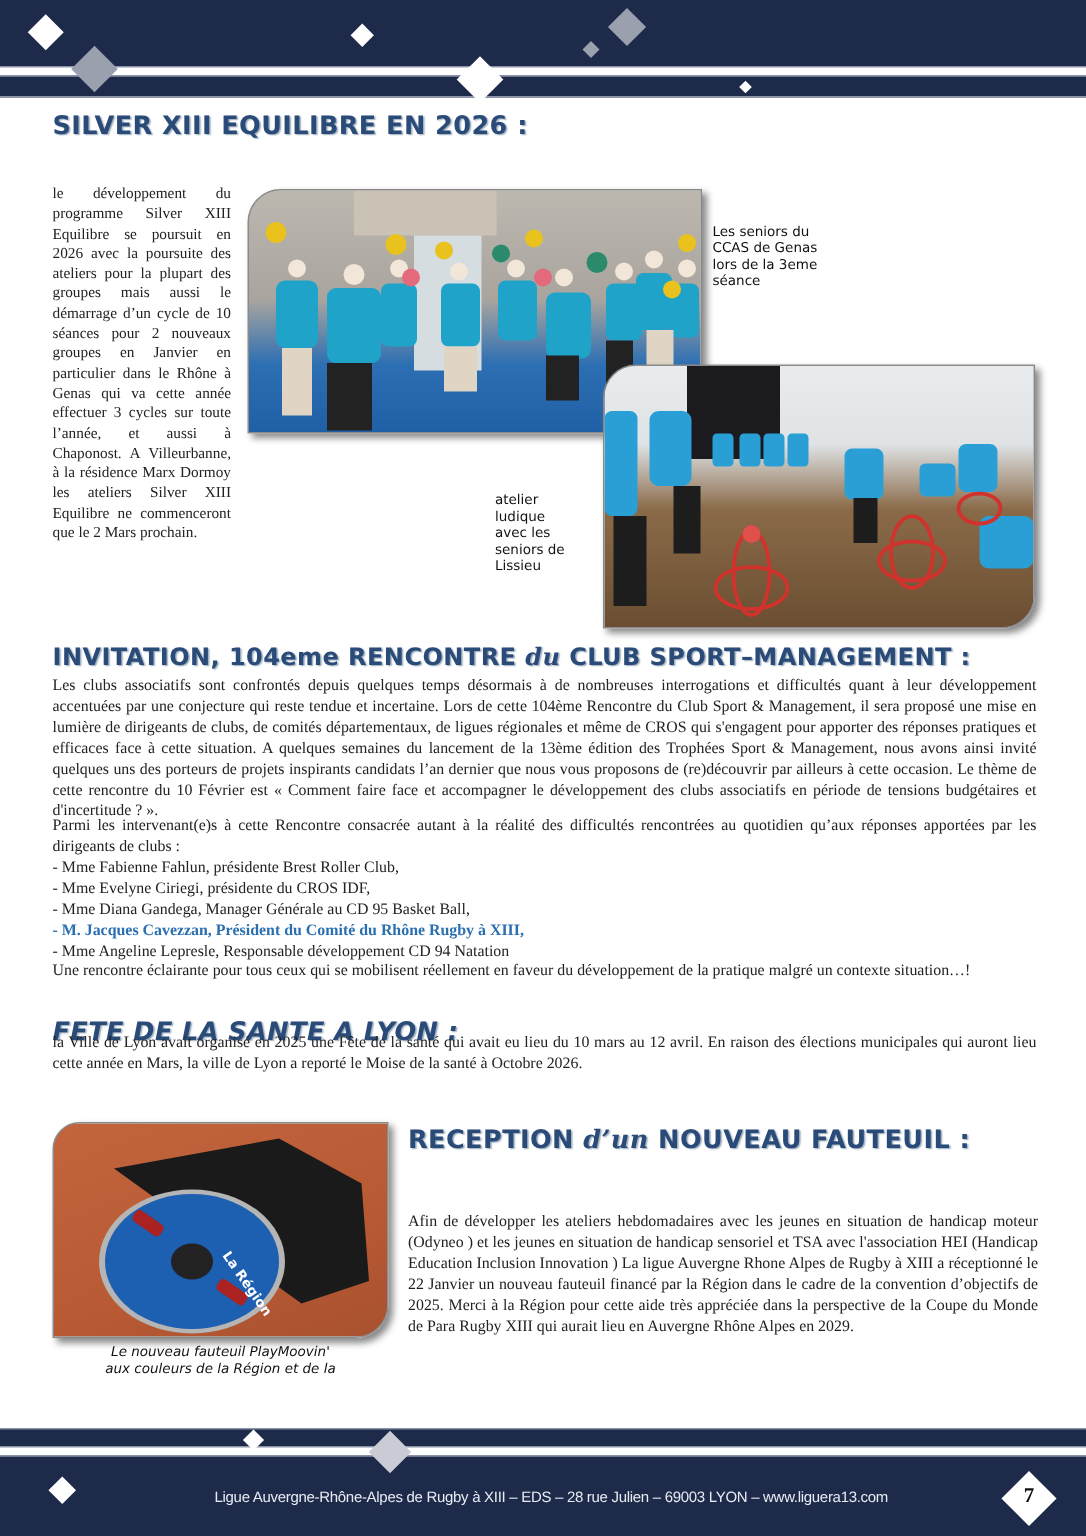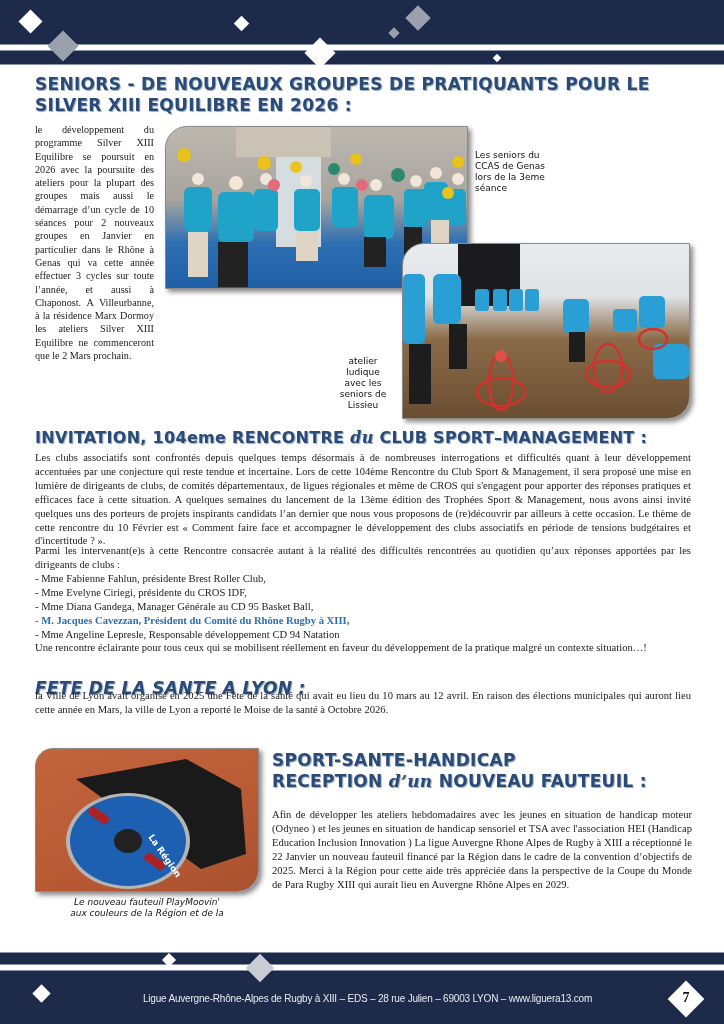--- a/index.html
+++ b/index.html
@@ -42,21 +42,20 @@
   <div class="dia g" style="left:52px;top:35px;width:22px;height:22px;"></div>
   <div class="dia w" style="left:236px;top:18px;width:11px;height:11px;"></div>
   <div class="dia w" style="left:309px;top:42px;width:22px;height:22px;"></div>
   <div class="dia g" style="left:390px;top:29px;width:8px;height:8px;"></div>
   <div class="dia g" style="left:409px;top:9px;width:18px;height:18px;"></div>
   <div class="dia w" style="left:494px;top:55px;width:6px;height:6px;"></div>
 </div>
 
 <div>
   <div class="h1" style="left:35px;top:74px;line-height:21px;">
-    <div>SENIORS - DE NOUVEAUX GROUPES DE PRATIQUANTS POUR LE</div>
     <div>SILVER XIII EQUILIBRE EN  2026 :</div>
   </div>
 
   <div class="p" style="left:35px;top:123px;width:119px;font-size:10.2px;line-height:13.3px;">le développement du programme Silver XIII Equilibre se poursuit en 2026 avec la poursuite des ateliers pour la plupart des groupes mais aussi le démarrage d’un cycle de 10 séances pour 2 nouveaux groupes en Janvier en particulier dans le Rhône à Genas qui va cette année effectuer 3 cycles sur toute l’année, et aussi à Chaponost. A Villeurbanne, à la résidence Marx Dormoy les ateliers Silver XIII Equilibre ne commenceront que le 2 Mars prochain.</div>
 
   <div class="photo" style="left:165px;top:126px;width:303px;height:163px;background:linear-gradient(180deg,#bcb8b0 0%,#a9a59e 45%,#2d6fb3 72%,#1f5fa6 100%);">
     <svg width="303" height="163">
       <rect x="70" y="0" width="95" height="30" fill="#c9c2b5"></rect>
       <rect x="110" y="30" width="45" height="90" fill="#d6dde0"></rect>
       <g fill="#1fa3c8">
@@ -139,21 +138,21 @@
       <g fill="none" stroke="#d2322c" stroke-width="2.5">
         <ellipse cx="98" cy="148" rx="24" ry="14"></ellipse>
           <ellipse cx="98" cy="138" rx="12" ry="28"></ellipse>
         <ellipse cx="205" cy="130" rx="22" ry="13"></ellipse>
           <ellipse cx="205" cy="124" rx="14" ry="24"></ellipse>
         <ellipse cx="250" cy="95" rx="14" ry="10"></ellipse>
       </g>
       <circle cx="98" cy="112" r="6" fill="#e0504a"></circle>
     </svg>
   </div>
-  <div class="caption" style="left:330px;top:329px;width:66px;text-align:center;margin-top:27px;">
+  <div class="caption" style="left:330px;top:329px;width:66px;text-align:left;">
     <div>atelier</div>
     <div>ludique</div>
     <div>avec les</div>
     <div>seniors de</div>
     <div>Lissieu</div>
   </div>
 </div>
 
 <div>
   <div class="h1" style="left:35px;top:428px;font-size:16px;white-space:nowrap;">
@@ -187,21 +186,20 @@
       <rect x="108" y="108" width="22" height="9" rx="3" fill="#a22" transform="rotate(35 119 112)"></rect>
       <text x="112" y="88" fill="#fff" font-size="9" font-family="DejaVu Sans, sans-serif" font-weight="bold" transform="rotate(55 112 88)">La Région</text>
     </svg>
   </div>
   <div class="caption" style="left:35px;top:897px;width:224px;text-align:center;font-style:italic;">
     <div>Le nouveau fauteuil PlayMoovin'</div>
     <div>aux couleurs de la Région et de la</div>
   </div>
 
   <div class="h1" style="left:272px;top:750px;line-height:21px;white-space:nowrap;">
-    <div>SPORT-SANTE-HANDICAP</div>
     <div><span>RECEPTION </span><span style="font-family:'DejaVu Serif',serif;font-style:italic;">d’un</span><span> NOUVEAU FAUTEUIL :</span></div>
   </div>
   <div class="p" style="left:272px;top:808px;width:420px;">Afin de développer les ateliers hebdomadaires avec les jeunes en situation de handicap moteur (Odyneo ) et les jeunes en situation de handicap sensoriel et TSA avec l'association HEI (Handicap Education Inclusion Innovation ) La ligue Auvergne Rhone Alpes de Rugby à XIII a réceptionné le 22 Janvier un nouveau fauteuil financé par la Région dans le cadre de la convention d’objectifs de 2025. Merci à la Région pour cette aide très appréciée dans la perspective de la Coupe du Monde de Para Rugby XIII qui aurait lieu en Auvergne Rhône Alpes en 2029.</div>
 </div>
 
 <div>
   <div class="ftr-top"></div>
   <div class="ftr-line"></div>
   <div class="ftr-bot"></div>
   <div class="dia w" style="left:164px;top:955px;width:10px;height:10px;"></div>

